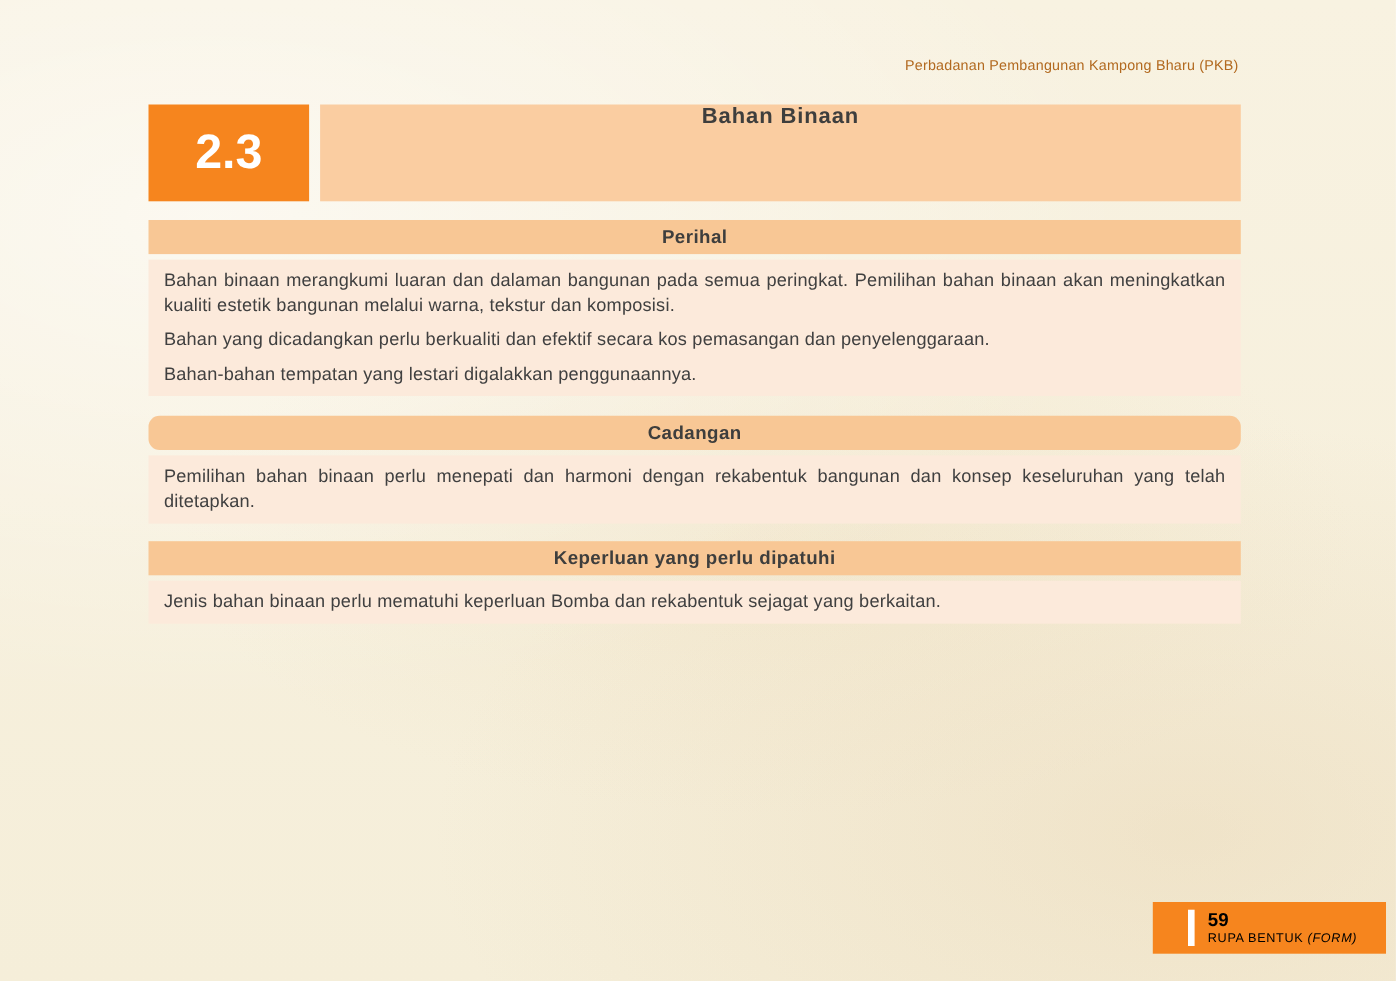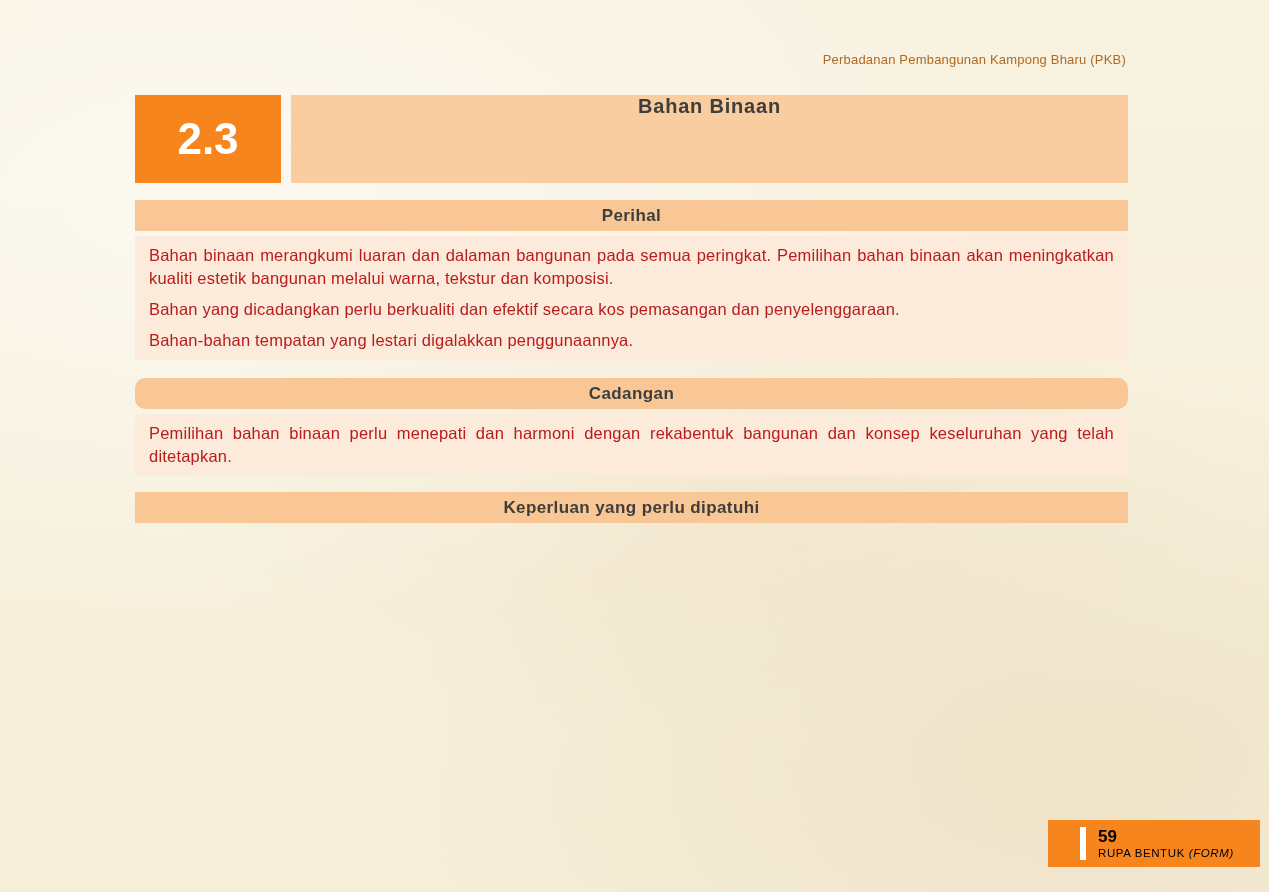--- a/index.html
+++ b/index.html
@@ -68,21 +68,21 @@
     font-weight: bold;
     color: #3e3e3d;
     letter-spacing: 0.4px;
   }
   .section-body {
     background: #fceadb;
     margin-top: 5px;
     padding: 8px 14px;
     font-size: 16.5px;
     line-height: 23px;
-    color: #b91c1c;
+    color: #404040;
     text-align: justify;
     letter-spacing: 0.2px;
   }
   .section-body p { margin: 0 0 8px 0; }
   .section-body p:last-child { margin-bottom: 0; }
   .mt-18 { margin-top: 18px; border-radius: 10px; }
   .mt-16 { margin-top: 16px; }
   .italic { font-style: italic; }
 
   .footer-tab {
@@ -130,20 +130,23 @@
       <p>Bahan yang dicadangkan perlu berkualiti dan efektif secara kos pemasangan dan penyelenggaraan.</p>
       <p>Bahan-bahan tempatan yang lestari digalakkan penggunaannya.</p>
     </div>
 
     <div class="section-header mt-18">Cadangan</div>
     <div class="section-body">
       <p>Pemilihan bahan binaan perlu menepati dan harmoni dengan rekabentuk bangunan dan konsep keseluruhan yang telah ditetapkan.</p>
     </div>
 
     <div class="section-header mt-16">Keperluan yang perlu dipatuhi</div>
+    <div class="section-body">
+      <p>Jenis bahan binaan perlu mematuhi keperluan Bomba dan rekabentuk sejagat yang berkaitan.</p>
+    </div>
 
   </div>
 
   <div class="footer-tab">
     <div class="footer-bar"></div>
     <div class="footer-text">
       <div class="page-num">59</div>
       <div class="chapter-label"><span>RUPA BENTUK</span> <span class="italic">(FORM)</span></div>
     </div>
   </div>

